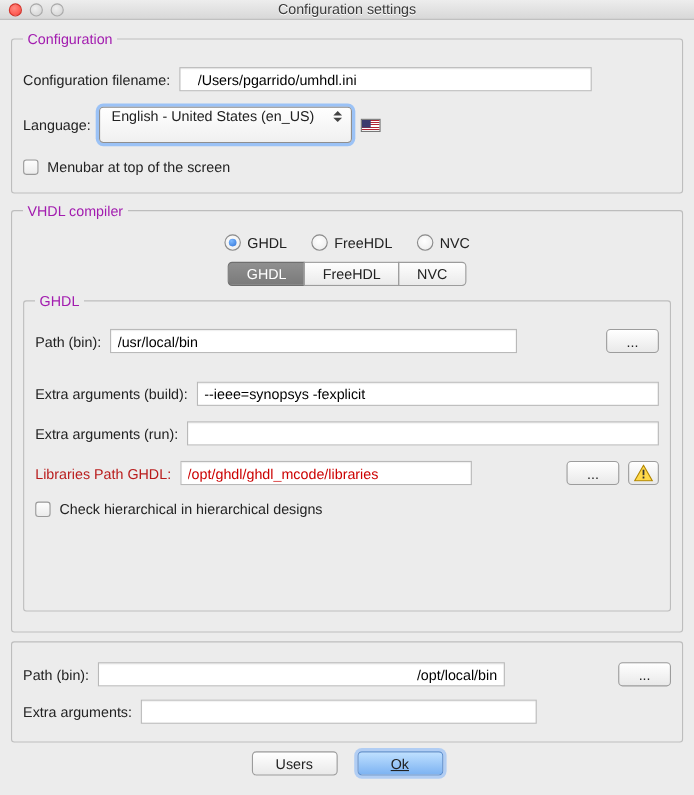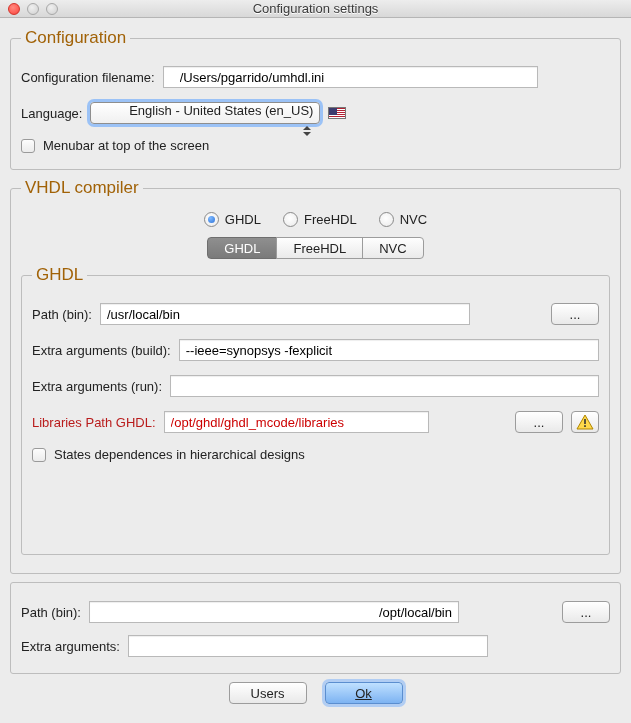--- a/index.html
+++ b/index.html
@@ -47,22 +47,22 @@
   }
   fieldset {
     border: 1px solid #bdbdbd;
     border-radius: 3px;
     margin: 4px 0 8px 0;
     padding: 12px 10px 10px 10px;
     position: relative;
   }
   legend {
     padding: 0 4px;
-    font-size: 17px;
-    color: #a16207;
+    font-size: 13px;
+    color: #a21caf;
   }
   .row {
     display: flex;
     align-items: center;
     gap: 8px;
     margin: 6px 0;
   }
   label.lbl {
     white-space: nowrap;
   }
@@ -70,32 +70,31 @@
     height: 22px;
     border: 1px solid #b9b9b9;
     border-radius: 0;
     background: #fff;
     padding: 2px 6px;
     font-size: 13px;
     font-family: inherit;
     box-shadow: inset 0 1px 1px rgba(0,0,0,0.07);
   }
   .select-wrap {
-    height: 22px;
+    height: 33px;
     background: linear-gradient(#ffffff, #f0f0f0);
     border: 1px solid #8e8e8e;
     border-radius: 4px;
     box-shadow: 0 0 0 3px rgba(90,160,255,0.55);
     display: flex;
-    align-items: flex-end;
+    align-items: flex-start;
     padding: 0 6px 0 10px;
     gap: 8px;
     min-width: 230px;
     cursor: default;
-    flex-direction: column;
   }
   .select-wrap .val { flex: 1; }
   .select-arrows {
     width: 12px; height: 16px;
     display:flex; flex-direction:column; align-items:center; justify-content:center;
   }
   .arr-up, .arr-down {
     width:0; height:0; border-left:4px solid transparent; border-right:4px solid transparent;
   }
   .arr-up { border-bottom:4px solid #444; margin-bottom:2px;}
@@ -247,21 +246,21 @@
     <fieldset class="inner">
       <legend>GHDL</legend>
 
       <div class="row">
         <label class="lbl">Path (bin):</label>
         <input class="textbox" style="flex: 0 0 370px;" value="/usr/local/bin">
         <span style="flex:1"></span>
         <span class="btn">...</span>
       </div>
 
-      <div class="row" style="margin-top:14px;justify-content:center;">
+      <div class="row" style="margin-top:26px;justify-content:center;">
         <label class="lbl">Extra arguments (build):</label>
         <input class="textbox" style="flex: 1 1 0%;" value="--ieee=synopsys -fexplicit">
       </div>
 
       <div class="row" style="margin-top:14px;">
         <label class="lbl">Extra arguments (run):</label>
         <input class="textbox" style="flex: 1 1 0%;" value="">
       </div>
 
       <div class="row red-text" style="margin-top:14px;">
@@ -275,21 +274,21 @@
               <polygon points="9,1 17,15 1,15" fill="#ffd94a" stroke="#b08500" stroke-width="1"></polygon>
               <rect x="8.2" y="5" width="1.6" height="5" fill="#333"></rect>
               <rect x="8.2" y="11.2" width="1.6" height="1.8" fill="#333"></rect>
             </svg>
           </span>
         </span>
       </div>
 
       <div class="row" style="margin-top:14px;">
         <span class="checkbox"></span>
-        <span>States dependences in hierarchical designs</span>
+        <span>Check hierarchical in hierarchical designs</span>
       </div>
     </fieldset>
   </fieldset>
 
   <fieldset>
 
     <div class="row">
       <label class="lbl">Path (bin):</label>
       <input class="textbox" style="flex: 0 0 370px; text-align: right;" value="/opt/local/bin">
       <span style="flex:1"></span>

